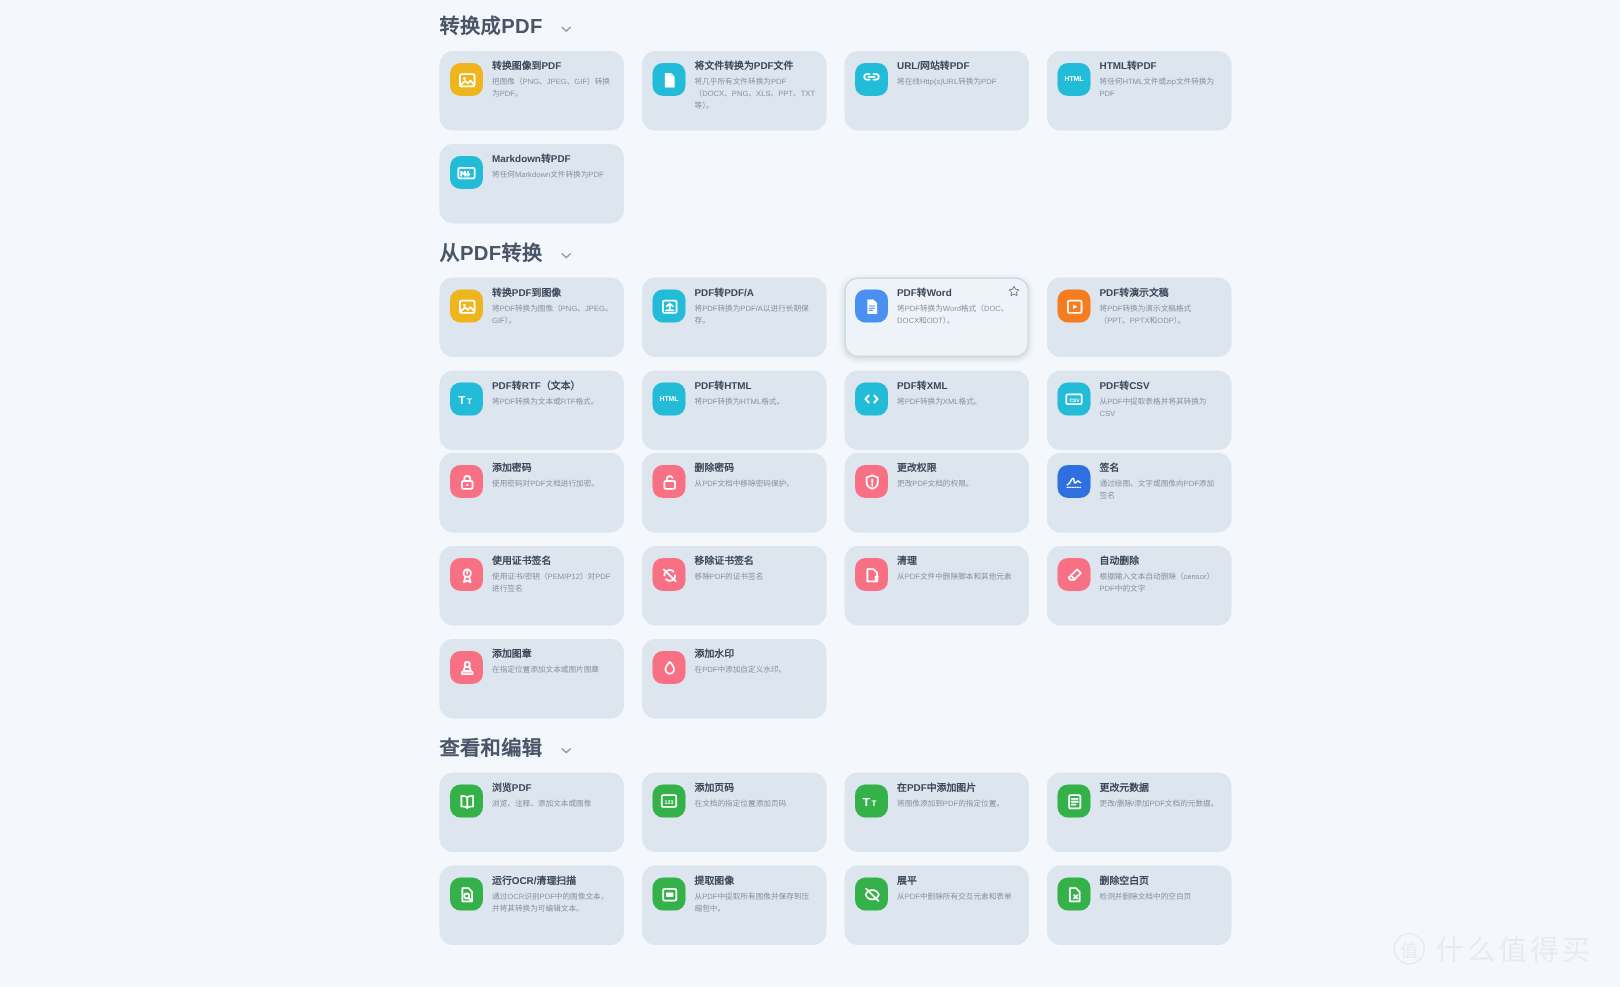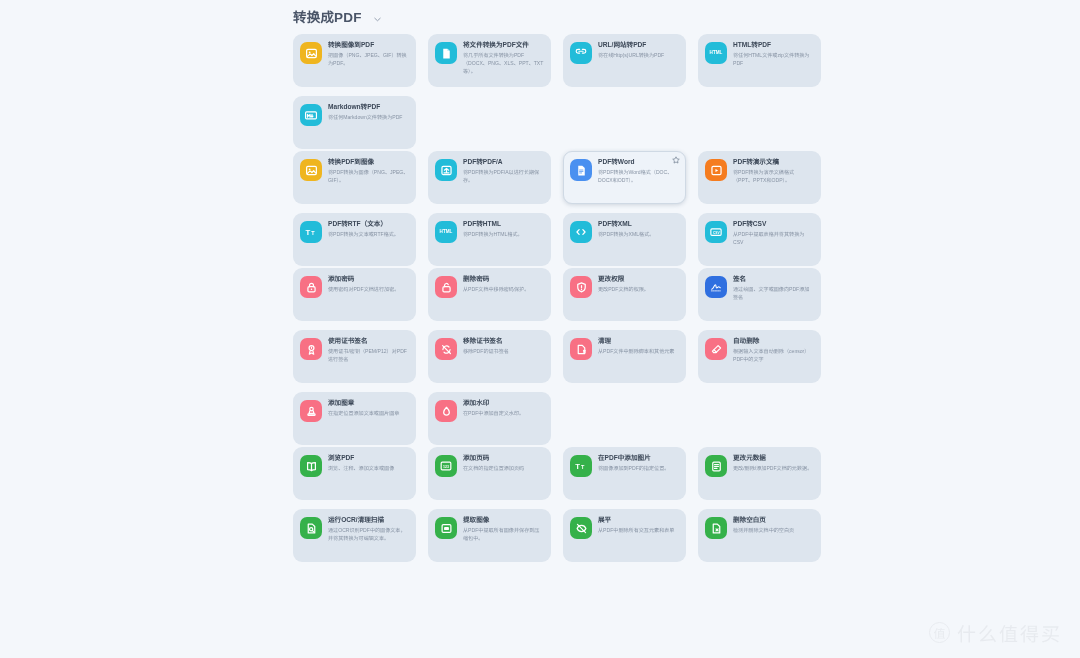--- a/index.html
+++ b/index.html
@@ -213,20 +213,28 @@
               </div>
               <div class="card-body">
                 <div class="card-title">Markdown转PDF</div>
                 <div class="card-desc">将任何Markdown文件转换为PDF</div>
               </div>
             </div>
           </div>
         </div>
       </div>
       <div class="section">
+        <div class="section-header">
+          <div class="section-title">从PDF转换</div>
+          <span class="chev">
+            <svg width="9" height="9" viewBox="0 0 10 10">
+              <path d="M2 3.6L5 6.4l3-2.8" stroke="#96a1b0" fill="none" stroke-width="1.1" stroke-linecap="round" stroke-linejoin="round"></path>
+            </svg>
+          </span>
+        </div>
         <div class="grid">
           <div class="cell">
             <div class="card">
               <div class="icon" style="background: rgb(239, 181, 31);">
                 <svg width="13" height="13" viewBox="0 0 16 16">
                   <rect x="2" y="3" width="12" height="10" rx="1.6" stroke="#fff" fill="none" stroke-width="1.5" stroke-linecap="round" stroke-linejoin="round"></rect>
                   <circle cx="5.7" cy="6.6" r="1.1" fill="#fff" stroke="none"></circle>
                   <path d="M3 11.5l3.2-3 2.3 2 2.2-2.2L13 11" stroke="#fff" fill="none" stroke-width="1.5" stroke-linecap="round" stroke-linejoin="round"></path>
                 </svg>
               </div>
@@ -476,20 +484,28 @@
               </div>
               <div class="card-body">
                 <div class="card-title">添加水印</div>
                 <div class="card-desc">在PDF中添加自定义水印。</div>
               </div>
             </div>
           </div>
         </div>
       </div>
       <div class="section">
+        <div class="section-header">
+          <div class="section-title">查看和编辑</div>
+          <span class="chev">
+            <svg width="9" height="9" viewBox="0 0 10 10">
+              <path d="M2 3.6L5 6.4l3-2.8" stroke="#96a1b0" fill="none" stroke-width="1.1" stroke-linecap="round" stroke-linejoin="round"></path>
+            </svg>
+          </span>
+        </div>
         <div class="grid">
           <div class="cell">
             <div class="card">
               <div class="icon" style="background: rgb(53, 177, 74);">
                 <svg width="13" height="13" viewBox="0 0 16 16">
                   <path d="M8 4.3S6.8 3.2 3.2 3.2v8.6C6.8 11.8 8 13 8 13s1.2-1.2 4.8-1.2V3.2C9.2 3.2 8 4.3 8 4.3z" stroke="#fff" fill="none" stroke-width="1.5" stroke-linecap="round" stroke-linejoin="round"></path>
                   <path d="M8 4.3V13" stroke="#fff" fill="none" stroke-width="1.5" stroke-linecap="round" stroke-linejoin="round"></path>
                 </svg>
               </div>
               <div class="card-body">

